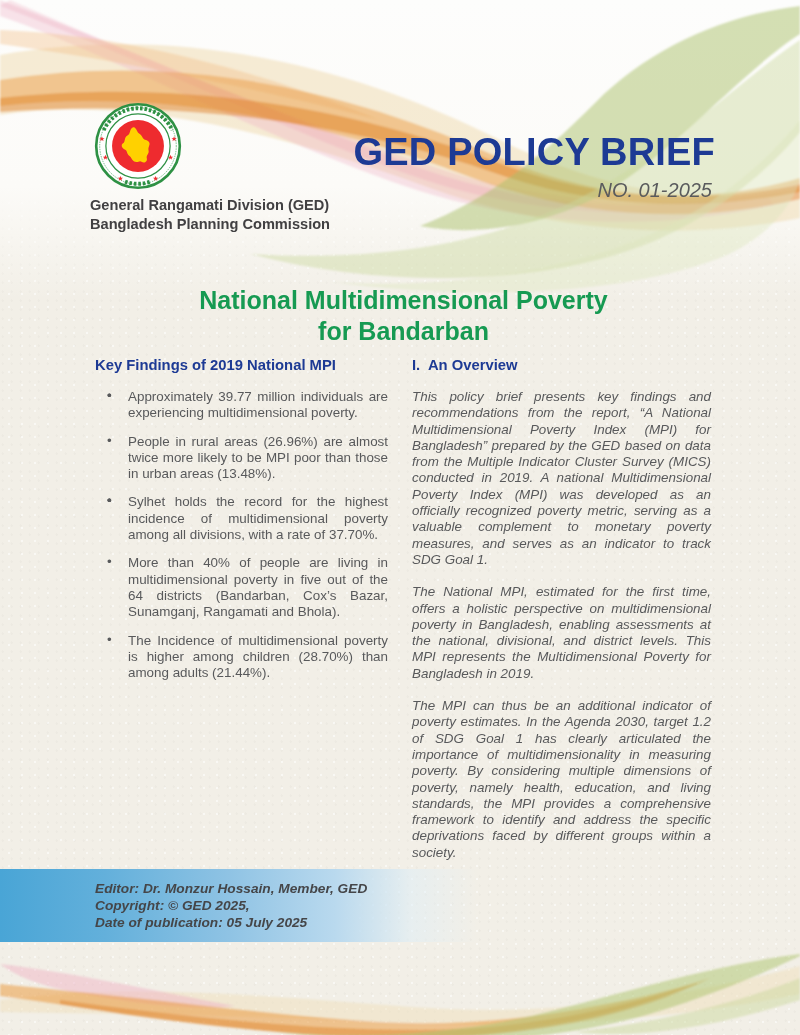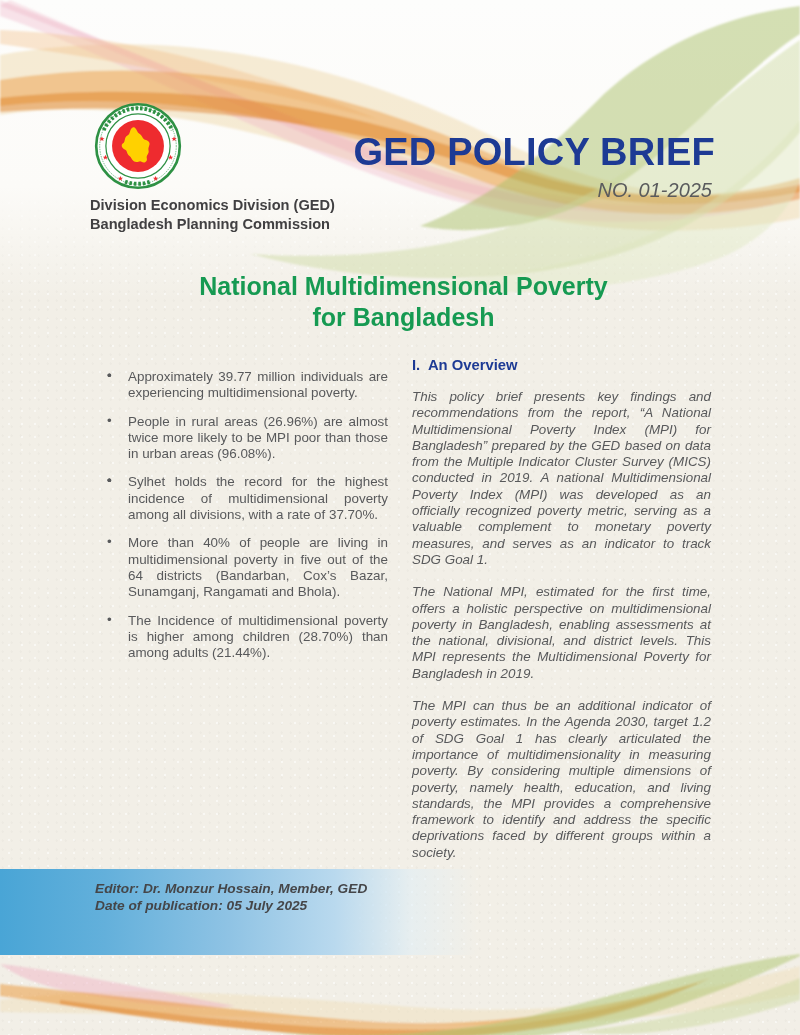--- a/index.html
+++ b/index.html
@@ -26,41 +26,41 @@
   .logo { position:absolute; left:94px; top:102px; width:88px; height:88px; }
 
   .org { position:absolute; left:90px; top:196px; width:300px;
          font-size:14.6px; font-weight:bold; color:#414042; line-height:18.5px; }
 
   .brief-title-block { position:absolute; right:85px; top:132px; text-align:right; }
   .brief-title { font-size:38px; font-weight:bold; color:#1d3a94; letter-spacing:0.2px; line-height:40px;margin-left:6px; }
   .issue-no { margin-top:7px; font-size:20px; font-style:italic; color:#5a5b5d; padding-right:3px; }
 
   
-  .doc-title { position:absolute; left:95px; top:271px; width:617px;
+  .doc-title { position:absolute; left:95px; top:285px; width:617px;
                text-align:center; color:#169a52; font-weight:bold;
                font-size:25px; line-height:31px; }
 
   .col-left  { position:absolute; left:95px;  top:357px; width:293px; }
   .col-right { position:absolute; left:412px; top:357px; width:299px; }
 
   .section-heading { font-size:14.8px; font-weight:bold; color:#1d3a94; margin-bottom:16px; }
 
   .findings-list { list-style:none; }
   .findings-list li { position:relative; padding-left:33px; margin-bottom:12px;
                       font-size:13.4px; color:#58595b; line-height:16.3px;
                       text-align:justify; }
   .bullet-marker { position:absolute; left:12px; top:-1px; color:#58595b; }
 
   .overview-paragraphs p { margin-bottom:16px; font-size:13.4px; color:#58595b;
                            line-height:16.3px; text-align:justify;font-style:italic; }
 
   
   .footer-band {
-    position:absolute; left:0; top:869px; width:478px; height:86px;
+    position:absolute; left:0; top:869px; width:478px; height:73px;
     background:linear-gradient(to right,
       #49a5d6 0%, #63b0db 22%, #8fc3e4 48%, #b9d9ee 70%,
       rgba(222,238,247,0.55) 86%, rgba(235,245,250,0) 100%);
     padding:11px 0 0 95px;
   }
   .footer-band div { font-size:13.7px; font-style:italic; font-weight:bold;
                      color:#454649; line-height:17px; }
 
   .footer-waves { position:absolute; left:0; top:950px; }
 </style>
@@ -117,47 +117,48 @@
         <g transform="translate(30,87)">
             <path d="M0,-3 L0.9,-0.9 3,-0.9 1.2,0.5 1.9,2.6 0,1.3 -1.9,2.6 -1.2,0.5 -3,-0.9 -0.9,-0.9 Z"></path>
           </g>
         <g transform="translate(70,87)">
             <path d="M0,-3 L0.9,-0.9 3,-0.9 1.2,0.5 1.9,2.6 0,1.3 -1.9,2.6 -1.2,0.5 -3,-0.9 -0.9,-0.9 Z"></path>
           </g>
       </g>
     </svg>
 
     <div class="org">
-      <div>Division Economics Division (GED)</div>
+      <div>General Rangamati Division (GED)</div>
       <div>Bangladesh Planning Commission</div>
     </div>
 
     <div class="brief-title-block">
       <div class="brief-title">GED POLICY BRIEF</div>
       <div class="issue-no">NO. 01-2025</div>
     </div>
   </div>
 
   <div class="doc-title">
     <div>National Multidimensional Poverty</div>
-    <div>for Bangladesh</div>
+    <div>for Bandarban</div>
   </div>
 
   <div class="col-left">
+    <div class="section-heading">Key Findings of 2019 National MPI</div>
     <ul class="findings-list">
         <li>
         <span class="bullet-marker">•</span>
       </li>
         <li>
         <span class="bullet-marker">•</span>
         <span>Approximately 39.77 million individuals are experiencing multidimensional poverty.</span>
       </li>
         <li>
         <span class="bullet-marker">•</span>
-        <span>People in rural areas (26.96%) are almost twice more likely to be MPI poor than those in urban areas (96.08%).</span>
+        <span>People in rural areas (26.96%) are almost twice more likely to be MPI poor than those in urban areas (13.48%).</span>
       </li>
         <li>
         <span class="bullet-marker">•</span>
       </li>
         <li>
         <span class="bullet-marker">•</span>
       </li>
         <li>
         <span class="bullet-marker">•</span>
         <span>Sylhet holds the record for the highest incidence of multidimensional poverty among all divisions, with a rate of 37.70%.</span>
@@ -177,20 +178,21 @@
     <div class="section-heading">I.&nbsp; An Overview</div>
     <div class="overview-paragraphs">
         <p>This policy brief presents key findings and recommendations from the report, “A National Multidimensional Poverty Index (MPI) for Bangladesh” prepared by the GED based on data from the Multiple Indicator Cluster Survey (MICS) conducted in 2019. A national Multidimensional Poverty Index (MPI) was developed as an officially recognized poverty metric, serving as a valuable complement to monetary poverty measures, and serves as an indicator to track SDG Goal 1.</p>
         <p>The National MPI, estimated for the first time, offers a holistic perspective on multidimensional poverty in Bangladesh, enabling assessments at the national, divisional, and district levels. This MPI represents the Multidimensional Poverty for Bangladesh in 2019.</p>
         <p>The MPI can thus be an additional indicator of poverty estimates. In the Agenda 2030, target 1.2 of SDG Goal 1 has clearly articulated the importance of multidimensionality in measuring poverty. By considering multiple dimensions of poverty, namely health, education, and living standards, the MPI provides a comprehensive framework to identify and address the specific deprivations faced by different groups within a society.</p>
       </div>
   </div>
 
   <div class="footer-band">
     <div>Editor: Dr. Monzur Hossain, Member, GED</div>
+    <div>Copyright: © GED 2025,</div>
     <div>Date of publication: 05 July 2025</div>
   </div>
 
   <svg class="footer-waves" width="800" height="85" viewBox="0 0 800 85">
     <g filter="url(#softenF)">
       <path d="M0,50 C140,30 300,50 430,58 C560,66 690,46 800,16 L800,44 C680,68 540,80 400,73 C260,66 120,64 0,62 Z" fill="#efe0bb" fill-opacity="0.5"></path>
       <path d="M0,14 C70,22 150,40 235,56 C185,62 110,50 55,38 C30,32 10,22 0,14 Z" fill="#efb6c6" fill-opacity="0.5"></path>
       <path d="M0,34 C130,46 260,64 380,72 C490,78 600,60 700,32 C600,76 480,92 355,87 C235,82 100,60 0,46 Z" fill="#eb9c44" fill-opacity="0.55"></path>
       <path d="M60,50 C180,66 300,80 420,80 C520,80 620,60 710,28 C625,72 505,90 390,88 C280,86 150,70 60,54 Z" fill="#dc7a1e" fill-opacity="0.4"></path>
       <path d="M800,4 C720,14 640,38 555,60 C465,84 365,90 275,82 C395,98 540,96 650,64 C720,43 770,20 800,6 Z" fill="#b3c877" fill-opacity="0.55"></path>

